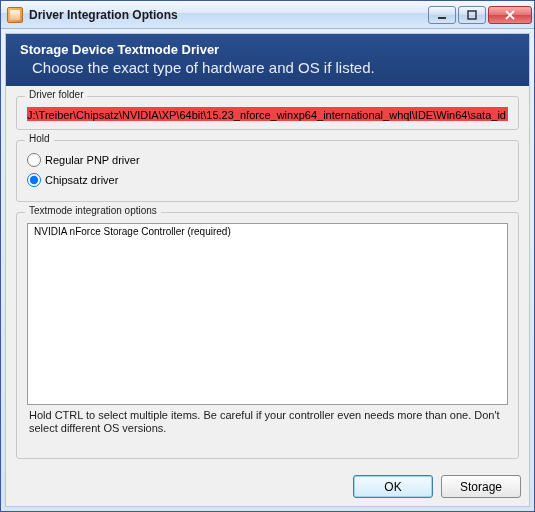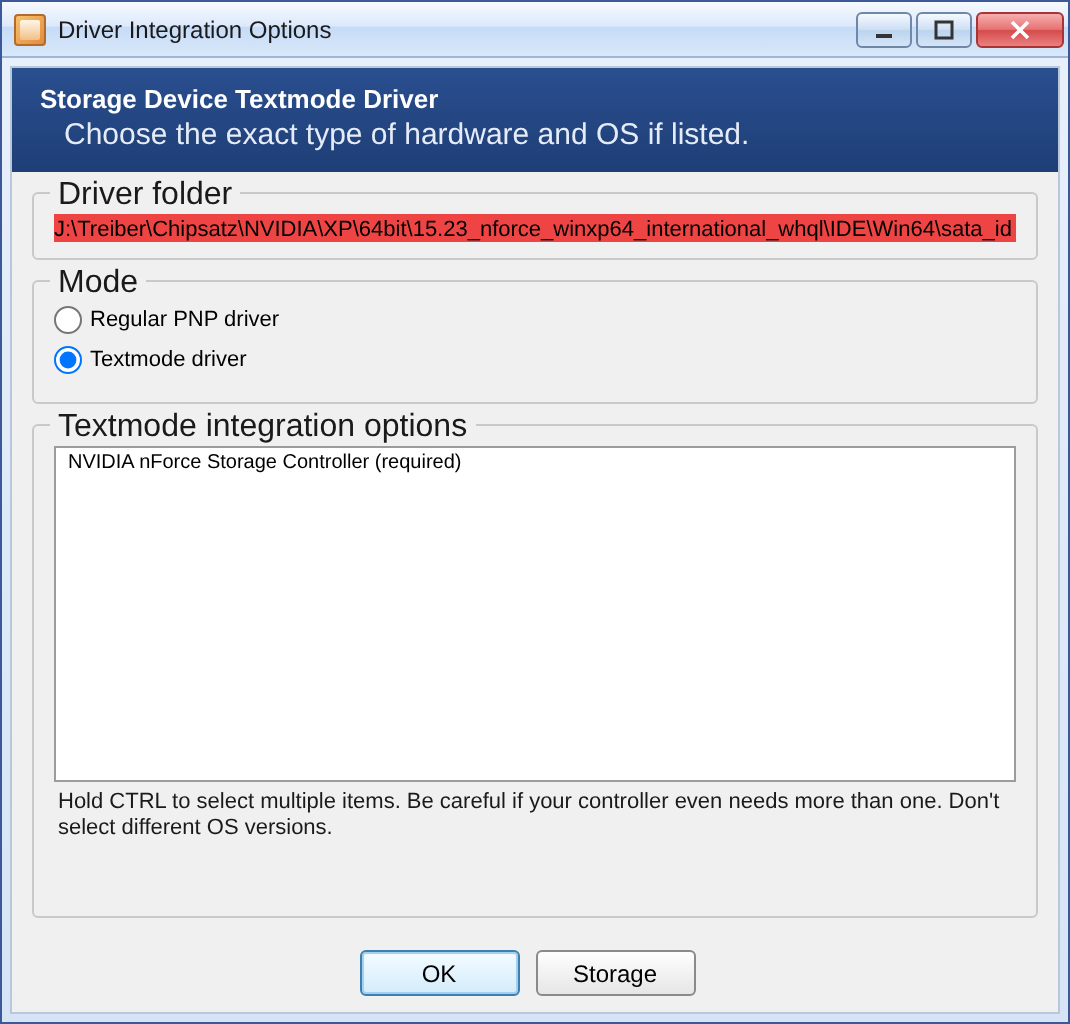--- a/index.html
+++ b/index.html
@@ -43,20 +43,21 @@
     content:"";
     position:absolute;
     left:2px; top:2px; right:2px; bottom:2px;
     background: linear-gradient(to bottom,#fff6e6,#f2c089);
     border-radius:1px;
   }
   .titlebar .title-text {
     flex: 1;
     color: #1a1a1a;
     font-size: 12px;
+    font-weight: bold;
   }
   .win-buttons {
     display: flex;
     gap: 2px;
   }
   .win-btn {
     width: 28px;
     height: 18px;
     border: 1px solid #6f87a8;
     border-radius: 3px;
@@ -111,21 +112,21 @@
     padding: 10px 10px 8px 10px;
     position: relative;
     background: #f0f0f0;
   }
   .groupbox .legend {
     position: absolute;
     top: -8px;
     left: 8px;
     background: #f0f0f0;
     padding: 0 4px;
-    font-size: 16px;
+    font-size: 10px;
     color: #1a1a1a;
   }
   .path-box {
     width: 100%;
     font-size: 11px;
     color: #000;
     background: #ef4444;
     border: none;
     padding: 2px 0 0 0;
     white-space: nowrap;
@@ -158,21 +159,21 @@
     white-space: nowrap;
   }
   .hint {
     font-size: 11px;
     color: #1a1a1a;
     margin: 4px 2px 14px 2px;
     line-height: 1.25;
   }
   .button-row {
     display: flex;
-    justify-content: center;
+    justify-content: flex-end;
     gap: 8px;
     padding: 6px 8px 8px 0;
     background: #f0f0f0;
   }
   .btn {
     min-width: 80px;
     height: 23px;
     border: 1px solid #8a8a8a;
     border-radius: 3px;
     background: linear-gradient(to bottom,#fefefe,#e6e6e6);
@@ -221,32 +222,32 @@
     </div>
 
     <div class="body">
 
       <div class="groupbox">
         <div class="legend">Driver folder</div>
         <div class="path-box">J:\Treiber\Chipsatz\NVIDIA\XP\64bit\15.23_nforce_winxp64_international_whql\IDE\Win64\sata_id</div>
       </div>
 
       <div class="groupbox">
-        <div class="legend">Mode</div>
+        <div class="legend">Hold</div>
         <label class="radio-row">
           <input type="radio" name="mode" style="">
           <span>Regular PNP driver</span>
         </label>
         <label class="radio-row">
           <input type="radio" name="mode" checked="" style="">
-          <span>Textmode driver</span>
+          <span>Chipsatz driver</span>
         </label>
       </div>
 
-      <div class="groupbox group-list" style="padding-bottom:22px;">
+      <div class="groupbox group-list" style="padding-bottom:8px;">
         <div class="legend">Textmode integration options</div>
         <div class="listbox">
           <div class="list-item">NVIDIA nForce Storage Controller (required)</div>
         </div>
         <div class="hint">Hold CTRL to select multiple items. Be careful if your controller even needs more than one. Don't select different OS versions.</div>
       </div>
 
     </div>
 
     <div class="button-row">

